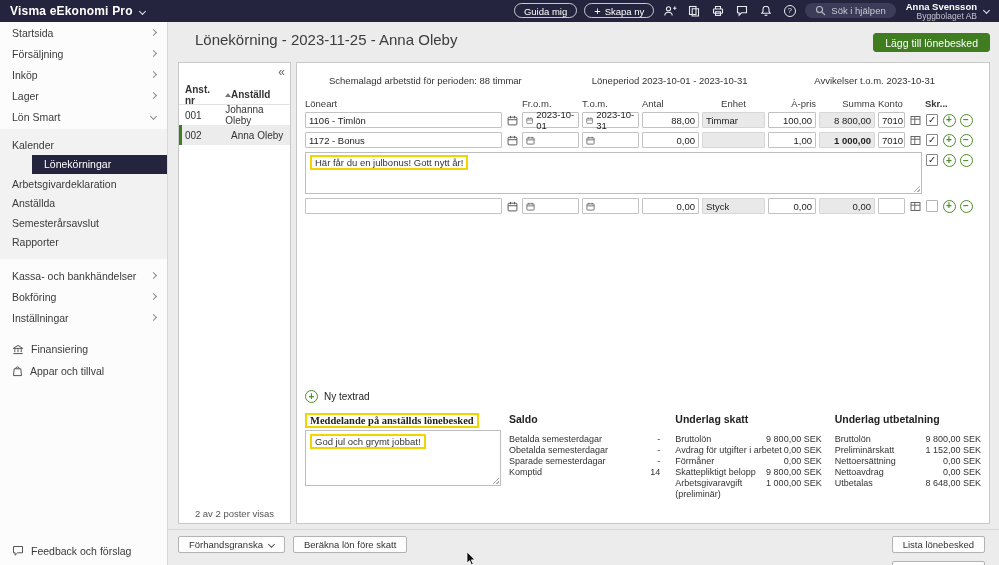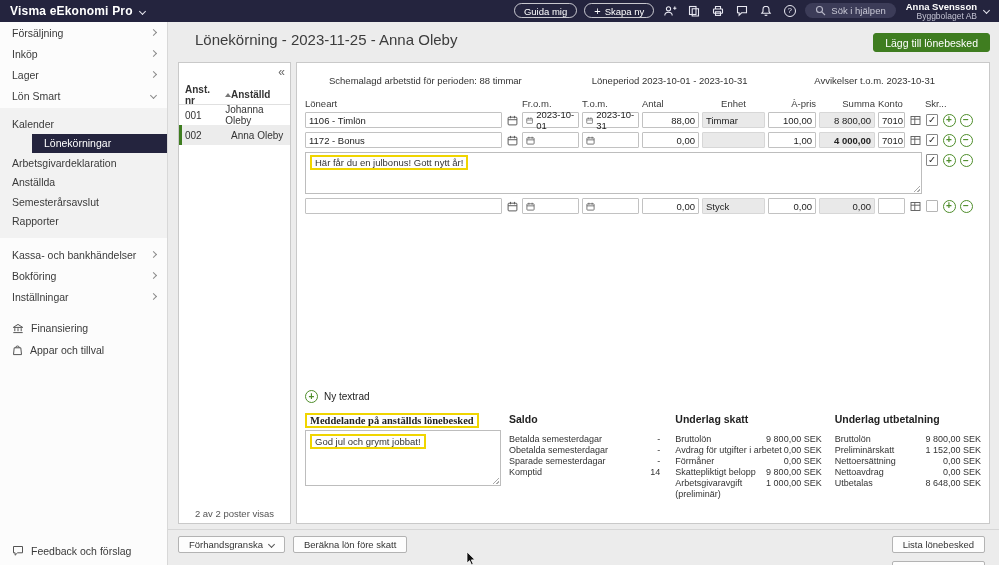--- a/index.html
+++ b/index.html
@@ -87,21 +87,21 @@
   .info-row .i2 { margin-left:70px; }
   .info-row .i3 { margin-left:auto; margin-right:46px; }
 
   .wrow { display:flex; align-items:center; gap:3px; margin-bottom:4px; }
   .whead { font-size:9.5px; color:#3a3a3a; margin-bottom:3px; }
   .whead span { display:inline-block; }
   .c-lon{width:197px;} .c-cal{width:14px; display:flex; justify-content:center;}
   .c-date{width:57px;} .c-antal{width:57px;} .c-enhet{width:63px;} .c-apris{width:48px;}
   .c-summa{width:56px;} .c-konto{width:27px;} .c-kicon{width:14px; display:flex; justify-content:center;}
   .c-chk{width:14px; display:flex; justify-content:center;} .c-pm{width:14px; display:flex; justify-content:center;}
-  .whead .c-chk { white-space:nowrap; overflow:visible; display:inline-block; }
+  .whead .c-chk { white-space:nowrap; overflow:visible; display:inline-block;font-weight:bold; }
   .whead .h-right { text-align:right; }
   .whead .h-center { text-align:center; }
 
   .inp { height:16px; border:1px solid #c2c2c2; background:#fff; font-size:9.5px; padding:0 3px;
          display:flex; align-items:center; border-radius:1px; color:#222; cursor:text; }
   .inp.ro { background:#e9e9e9; border-color:#d7d7d7; cursor:default; }
   .inp.num { justify-content:flex-end; }
   .inp.bold { font-weight:bold; }
   .inp.date { gap:3px; }
   .inp.date svg, .icon-cal svg { stroke:#5a5a5a; fill:none; stroke-width:.9; }
@@ -256,20 +256,24 @@
       <div class="tb-user-text">
         <div class="tb-user-name">Anna Svensson</div>
         <div class="tb-user-co">Byggbolaget AB</div>
       </div>
       <span class="chev down white"></span>
     </div>
   </div>
 </div>
 
 <div class="sidebar">
+  <div class="nav-item">
+    <span>Startsida</span>
+      <span class="chev"></span>
+  </div>
   <div class="nav-item">
     <span>Försäljning</span>
       <span class="chev"></span>
   </div>
   <div class="nav-item">
     <span>Inköp</span>
       <span class="chev"></span>
   </div>
   <div class="nav-item">
     <span>Lager</span>
@@ -439,21 +443,21 @@
       </div>
       <div class="inp date c-date">
         <svg width="9" height="9">
             <use href="#i-cal"></use>
           </svg>
         <span></span>
       </div>
       <div class="inp num c-antal">0,00</div>
       <div class="inp ro c-enhet"></div>
       <div class="inp num c-apris">1,00</div>
-      <div class="inp ro num bold c-summa">4 000,00</div>
+      <div class="inp ro num bold c-summa">1 000,00</div>
       <div class="inp c-konto">7010</div>
       <span class="c-kicon icon-acct">
           <svg width="11" height="11">
             <use href="#i-grid"></use>
           </svg>
         </span>
       <span class="c-chk">
           <span class="chk on"></span>
         </span>
       <span class="c-pm">

